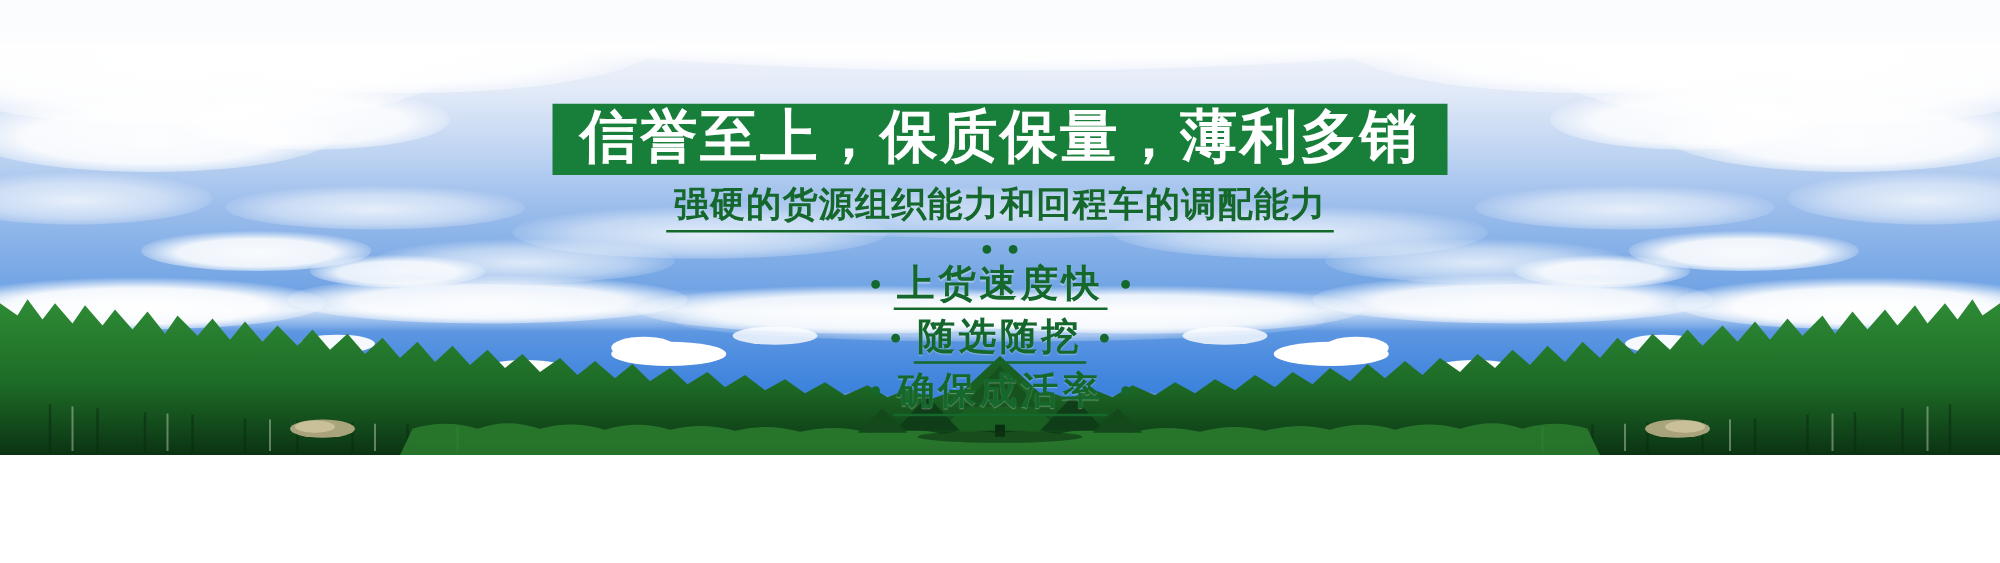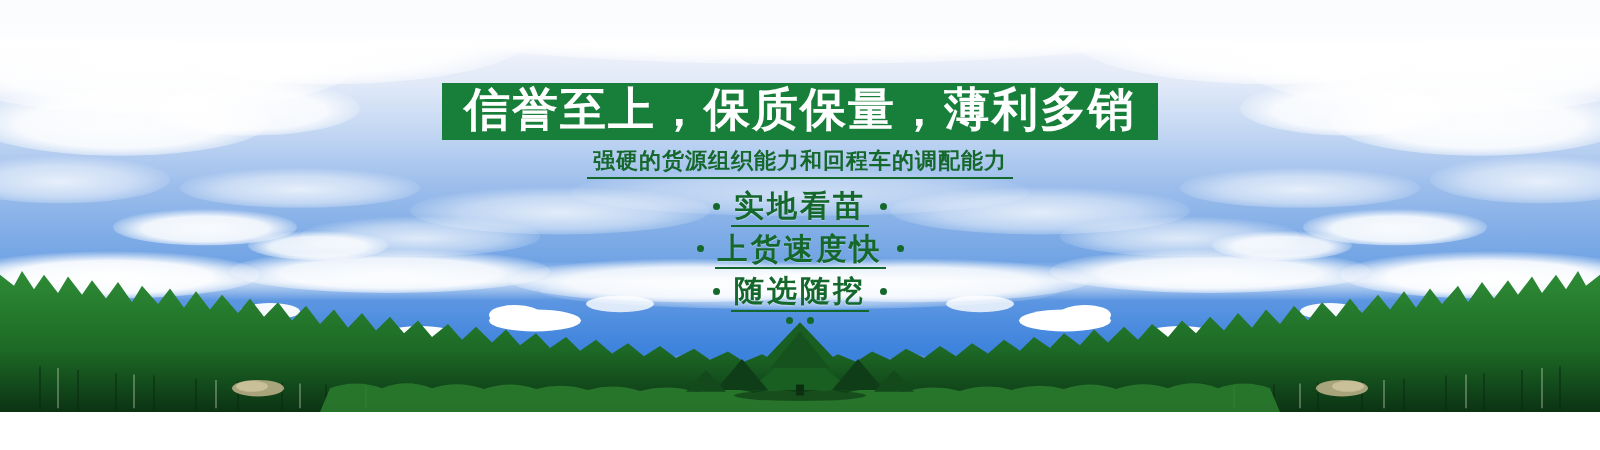--- a/index.html
+++ b/index.html
@@ -8,21 +8,21 @@
     padding: 0;
     background: #ffffff;
   }
   body {
     font-family: "Liberation Sans", "DejaVu Sans", sans-serif;
   }
 
   #banner {
     position: relative;
     width: 1600px;
-    height: 412px;
+    height: 364px;
     overflow: hidden;
     background: #ffffff;
   }
 
   
   .scene {
     position: absolute;
     inset: 0;
     width: 100%;
     height: 100%;
@@ -52,21 +52,21 @@
     font-weight: bold;
     color: #ffffff;
     letter-spacing: 2px;
     white-space: nowrap;
     display: block;
     line-height: 1.02;
   }
 
   .subtitle {
     margin-top: 9px;
-    font-size: 22px;
+    font-size: 28px;
     font-weight: bold;
     color: #15682c;
     letter-spacing: 1px;
     white-space: nowrap;
     border-bottom: 2px solid #15682c;
     padding: 0 6px 4px 6px;
     line-height: 1.1;
   }
 
   .feature-list {
@@ -343,21 +343,20 @@
     <div class="headline-bar">
       <span class="headline-text">信誉至上，保质保量，薄利多销</span>
     </div>
 
     <div class="subtitle">强硬的货源组织能力和回程车的调配能力</div>
 
     <div class="feature-list">
 
       <div class="feature-row">
         <span class="dot"></span>
-        <span class="feature-label">实地看苗</span>
         <span class="dot"></span>
         <span class="rule"></span>
       </div>
 
 
       <div class="feature-row">
         <span class="dot"></span>
         <span class="feature-label">上货速度快</span>
         <span class="dot"></span>
         <span class="rule"></span>
@@ -365,19 +364,20 @@
 
       <div class="feature-row">
         <span class="dot"></span>
         <span class="feature-label">随选随挖</span>
         <span class="dot"></span>
         <span class="rule"></span>
       </div>
 
       <div class="feature-row">
         <span class="dot"></span>
+        <span class="feature-label">确保成活率</span>
         <span class="dot"></span>
         <span class="rule"></span>
       </div>
 
     </div>
   </div>
 </div>
 
 </body></html>

